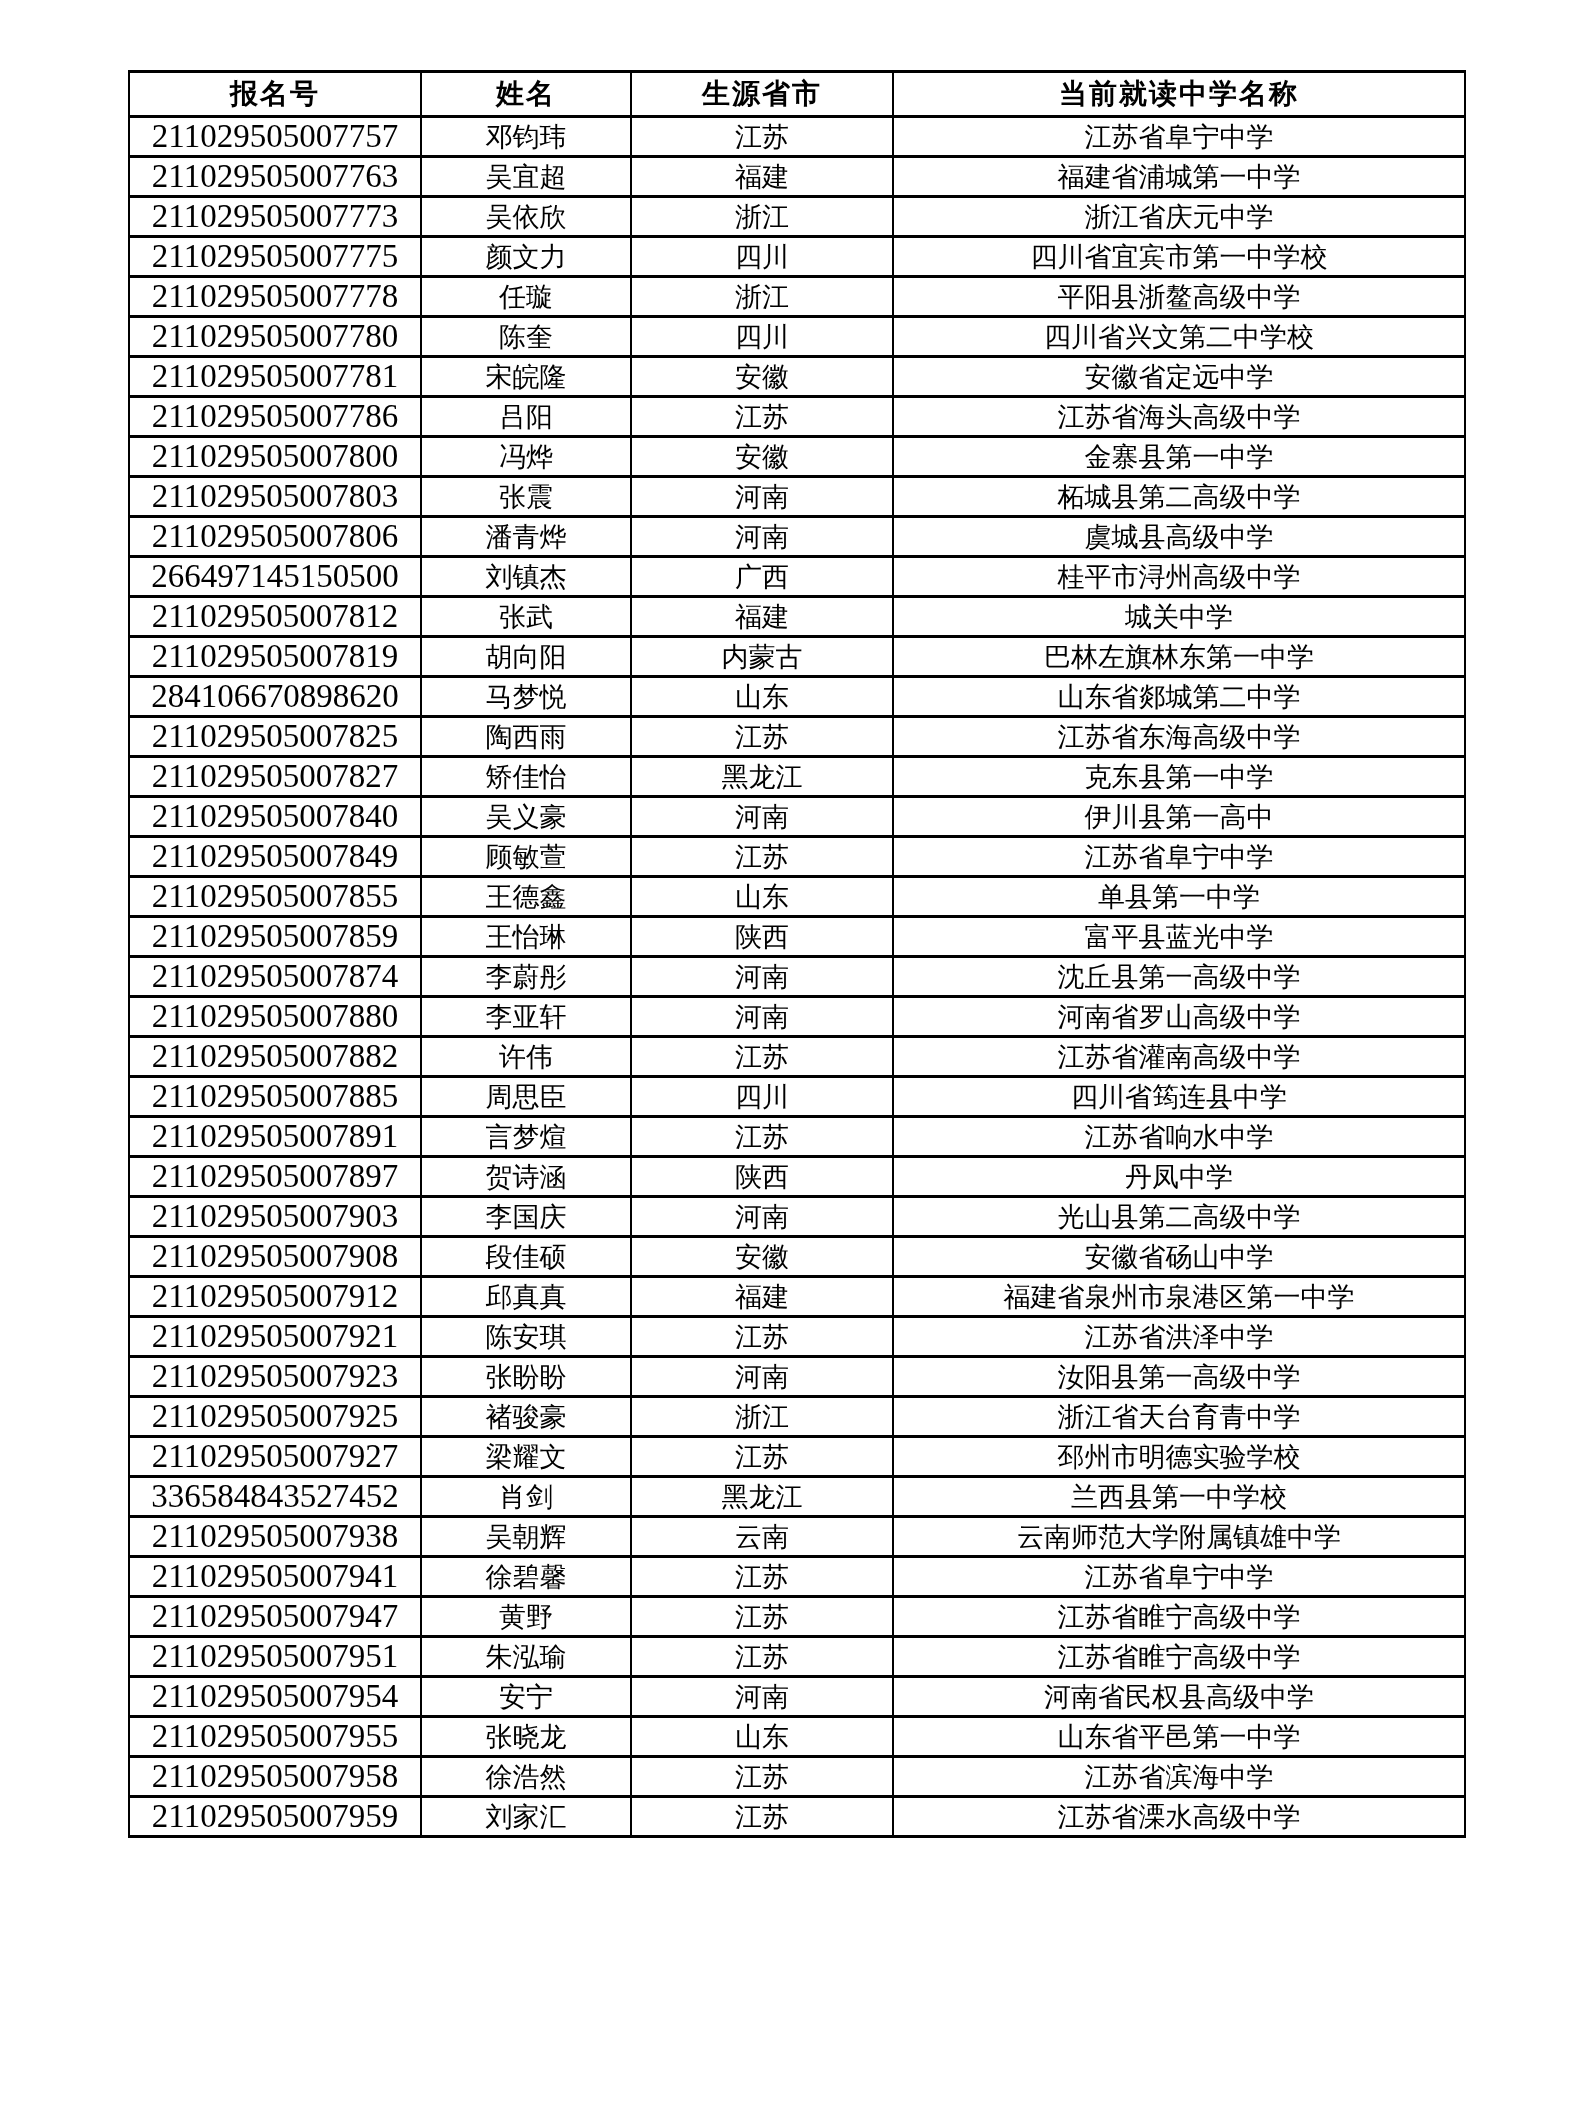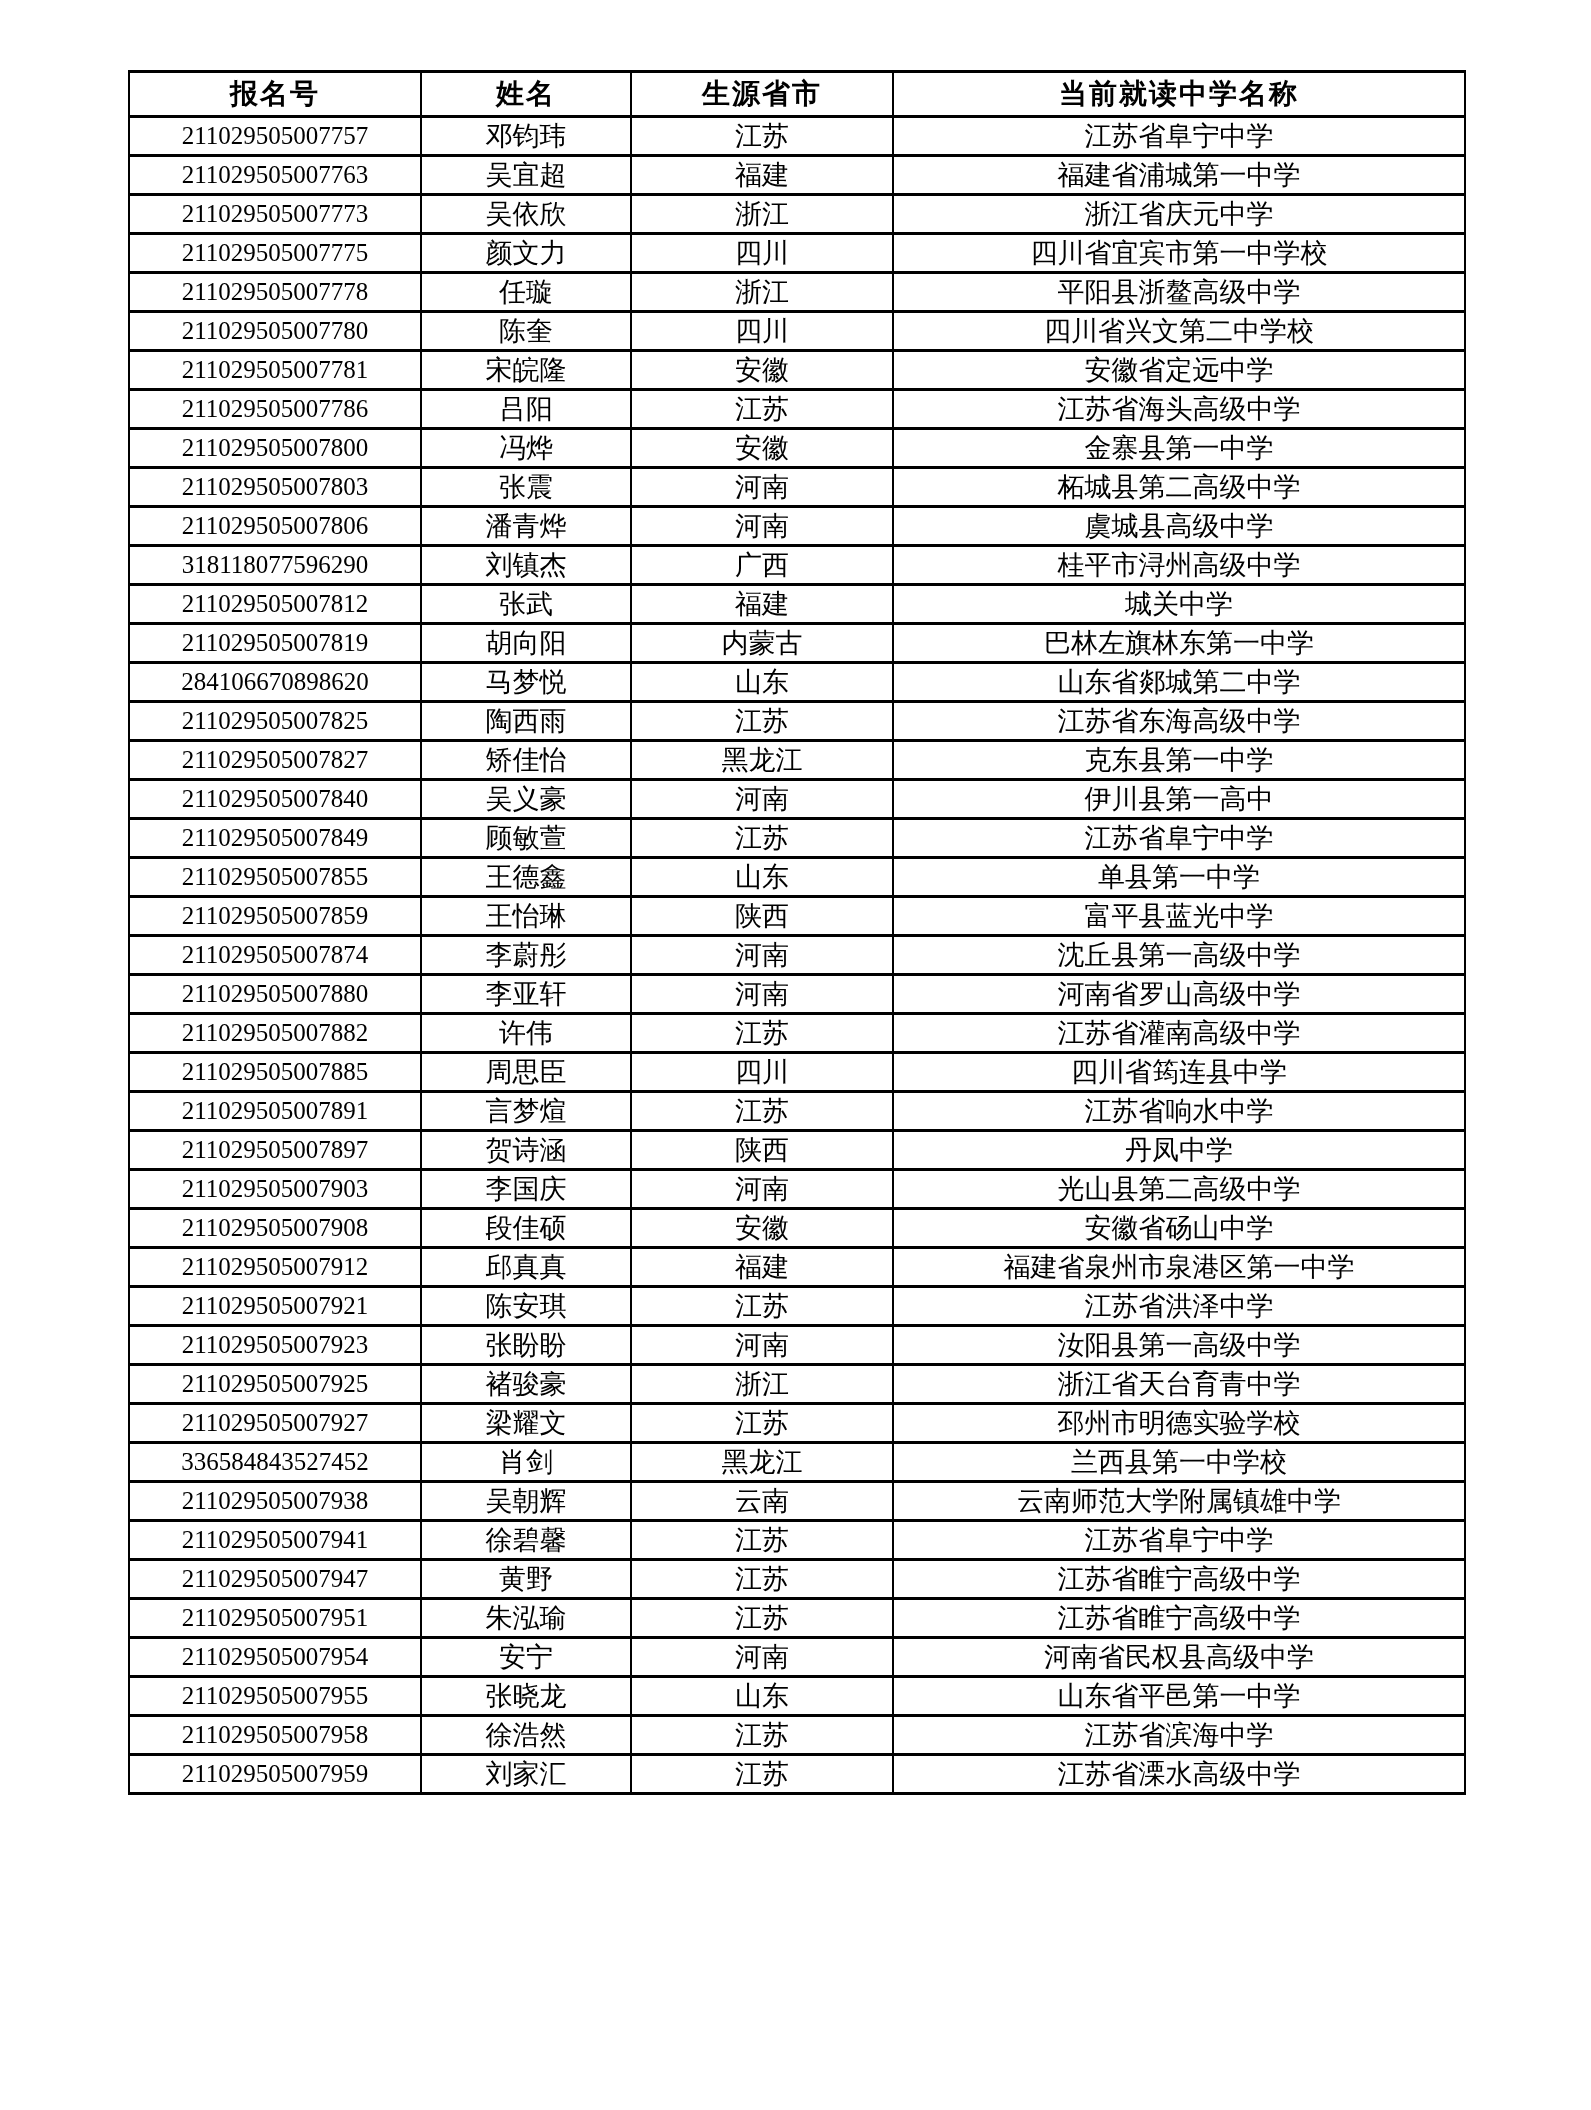--- a/index.html
+++ b/index.html
@@ -51,21 +51,21 @@
     font-size: 28px;
     font-weight: bold;
     letter-spacing: 2px;
   }
   table.roster td {
     height: 34px;
     font-size: 27px;
     font-weight: normal;
   }
   table.roster td.regno {
-    font-size: 25px;
+    font-size: 33px;
     letter-spacing: 0px;
     border-radius: 16px;
   }
 </style>
 </head>
 <body>
 
 <div class="page">
   <table class="roster">
     <colgroup>
@@ -143,21 +143,21 @@
           <td>河南</td>
           <td>柘城县第二高级中学</td>
         </tr>
         <tr>
           <td class="regno">211029505007806</td>
           <td>潘青烨</td>
           <td>河南</td>
           <td>虞城县高级中学</td>
         </tr>
         <tr>
-          <td class="regno">318118077596290</td>
+          <td class="regno">266497145150500</td>
           <td>刘镇杰</td>
           <td>广西</td>
           <td>桂平市浔州高级中学</td>
         </tr>
         <tr>
           <td class="regno">211029505007812</td>
           <td>张武</td>
           <td>福建</td>
           <td>城关中学</td>
         </tr>

